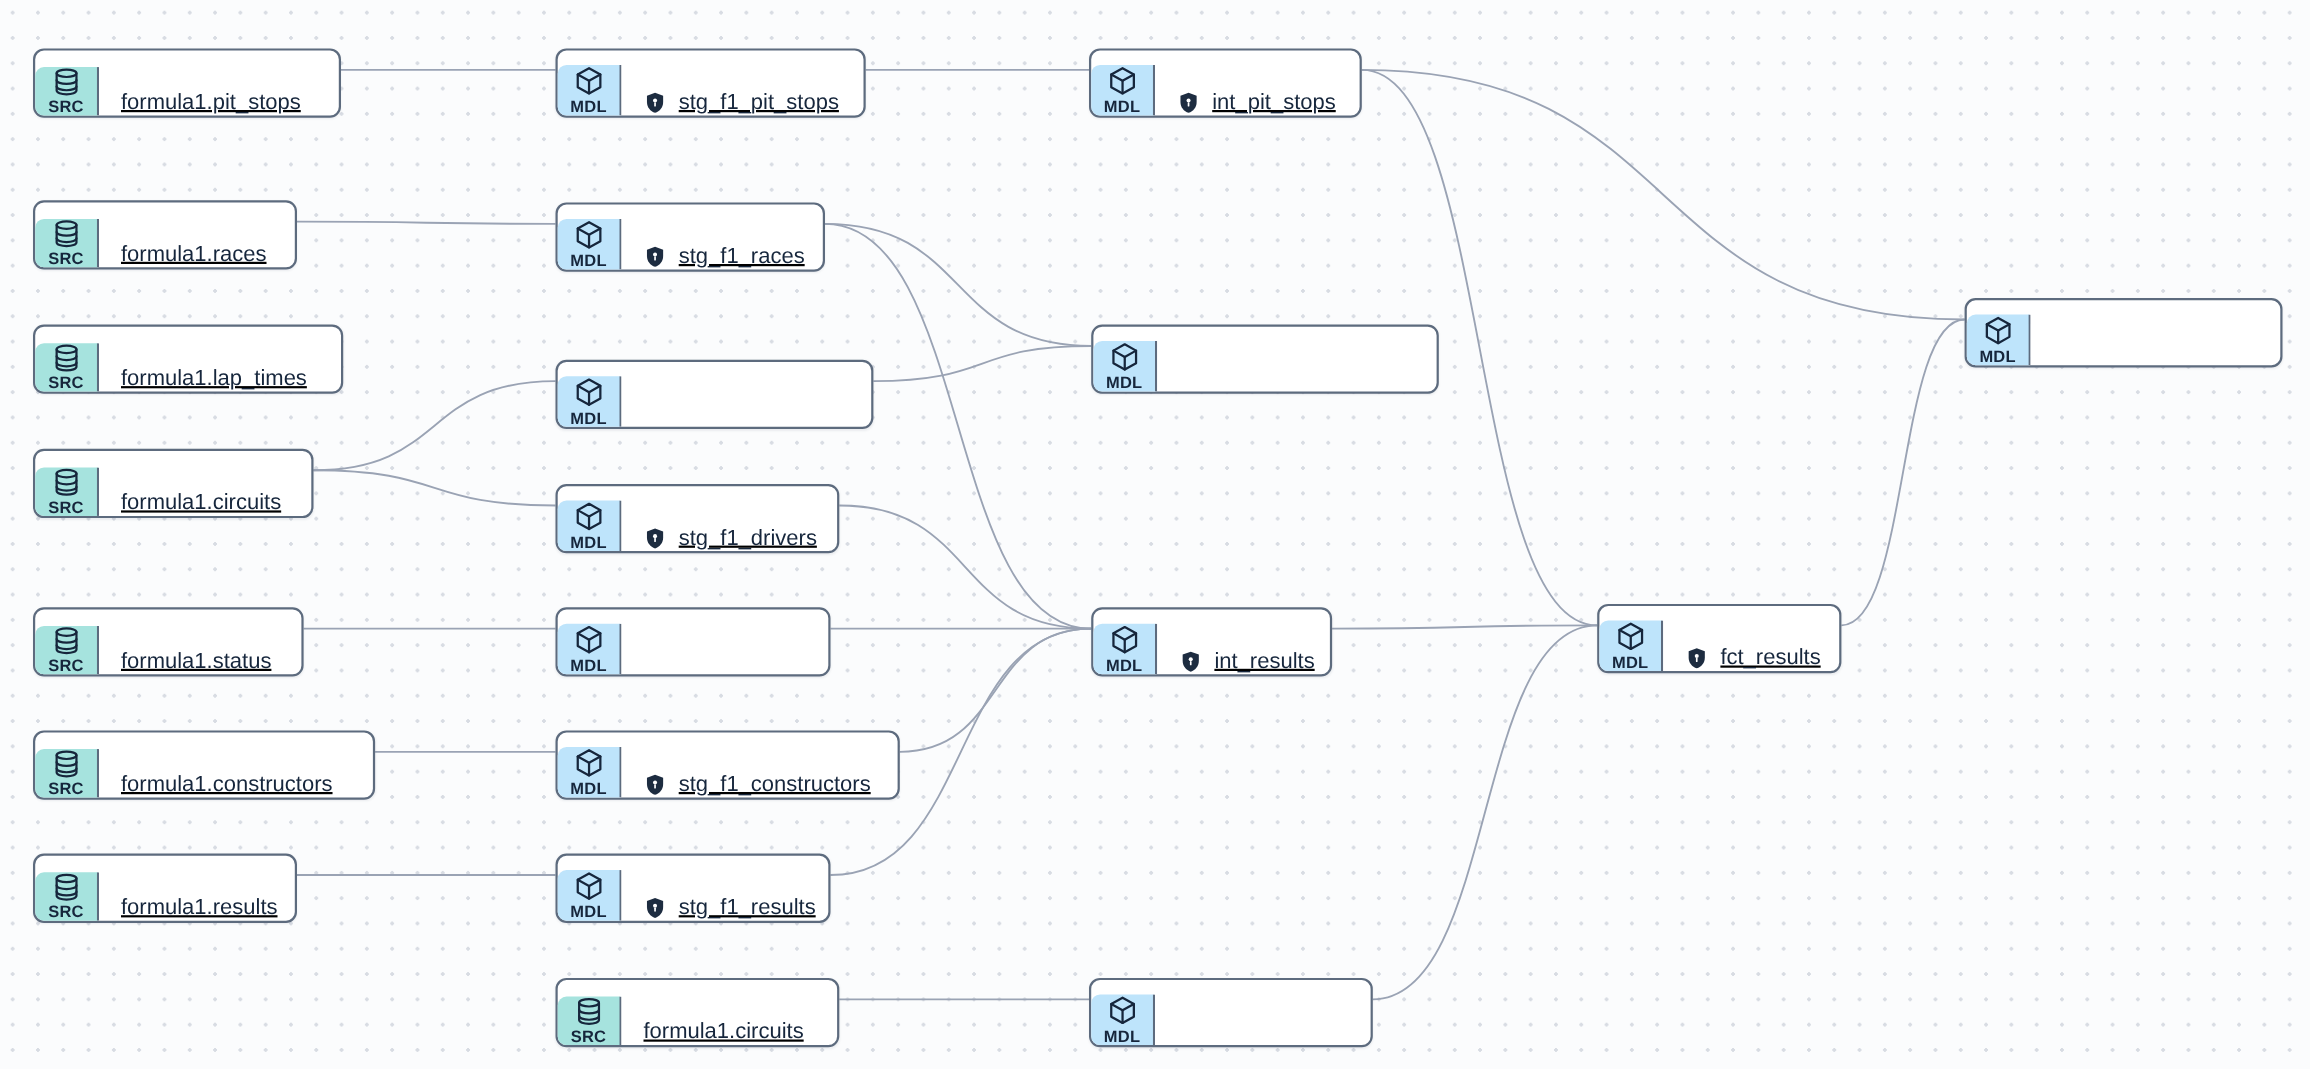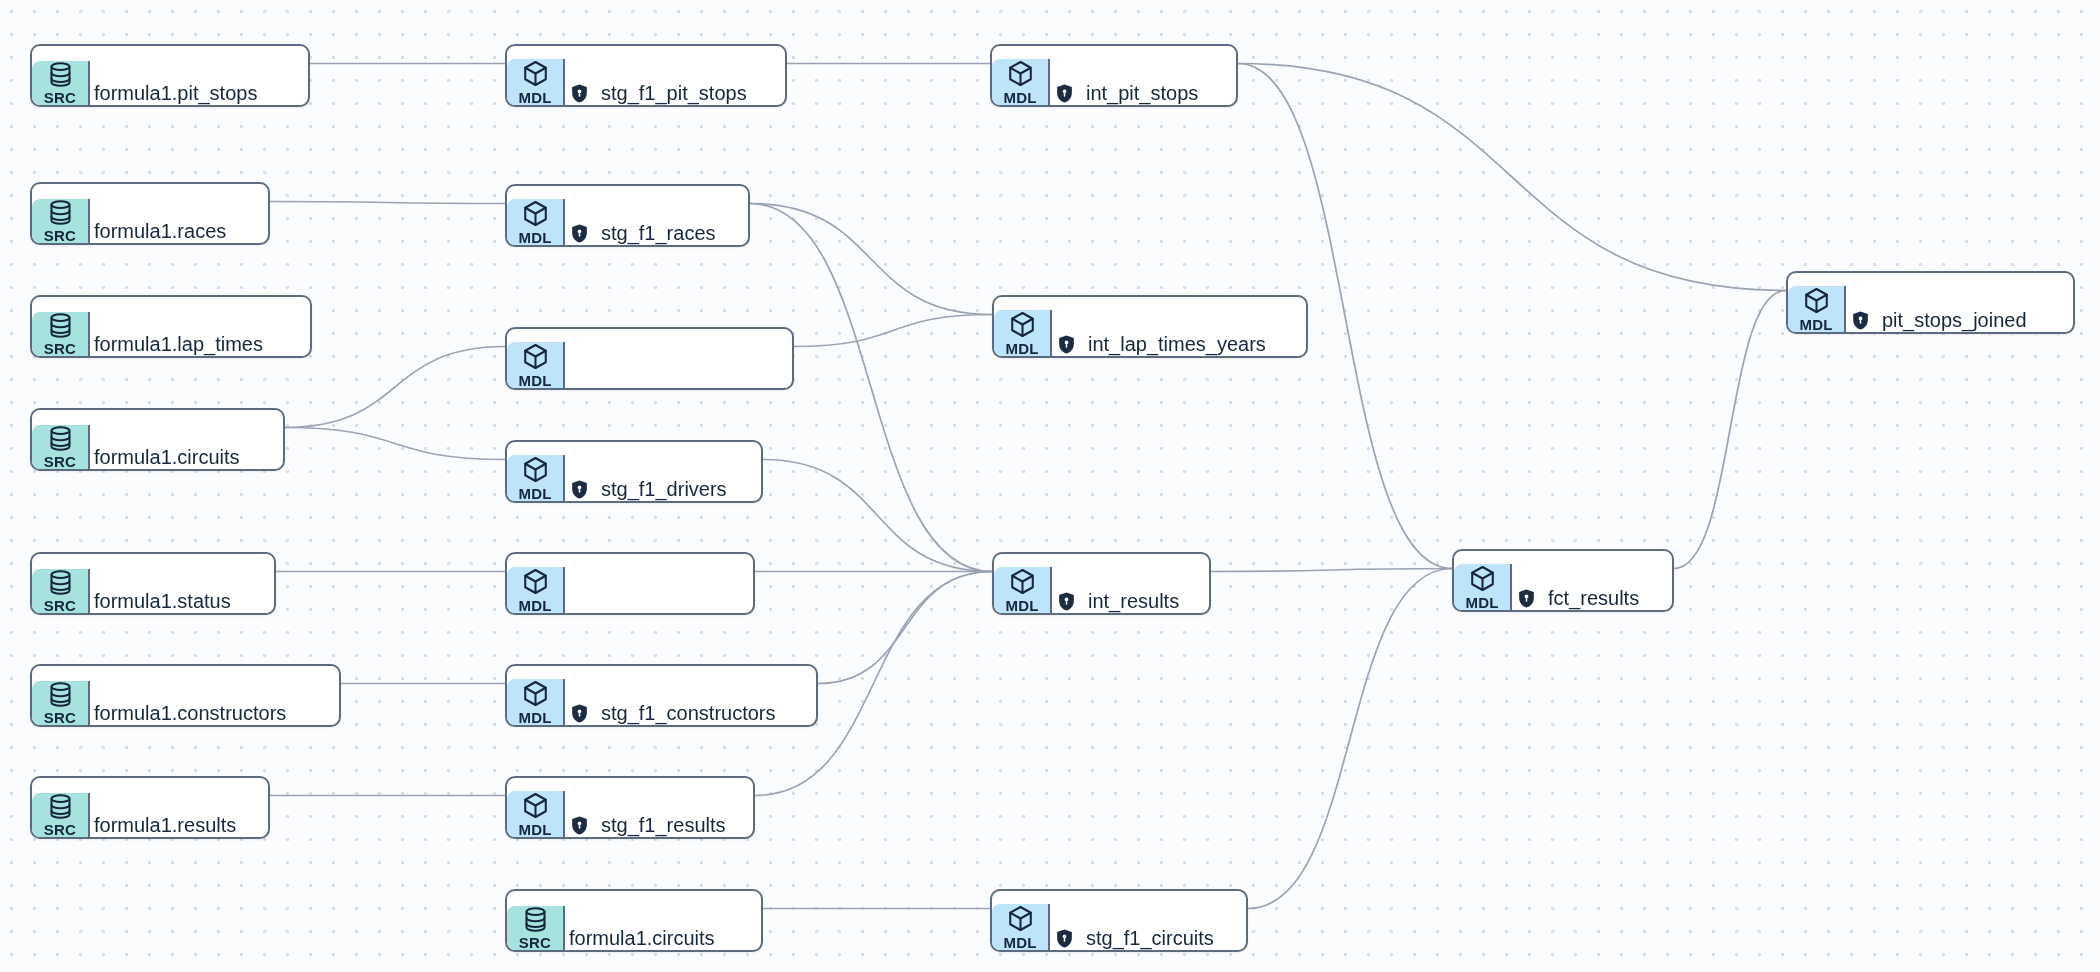--- a/index.html
+++ b/index.html
@@ -29,21 +29,21 @@
     border-radius:8px 0 0 8px;
     display:flex;flex-direction:column;align-items:center;justify-content:center;
     color:var(--text,#16263c);
   }
   .badge.src{background:var(--teal,#a6e3de);}
   .badge.mdl{background:var(--blue,#bee4fb);}
   .badge .badge-label{font-size:15px;font-weight:600;line-height:1;margin-top:2px;letter-spacing:.2px;}
   .badge svg{display:block;}
   .body{
     display:flex;align-items:center;gap:11px;
-    padding:0 22px 0 4px;white-space:nowrap;
+    padding:0 22px 0 20px;white-space:nowrap;text-decoration:underline;
   }
   .name{font-size:20px;font-weight:500;color:var(--text,#16263c);}
   .shield{display:flex;align-items:center;}
 </style>
 </head>
 <body>
 
 <svg id="edge-layer" xmlns="http://www.w3.org/2000/svg" viewBox="0 0 2100 972">
     <path d="M 310 63.5 C 417.25 63.5, 397.75 63.5, 505 63.5"></path>
     <path d="M 270 201.5 C 399.25 201.5, 375.75 203.5, 505 203.5"></path>
@@ -334,30 +334,20 @@
       <div class="badge mdl">
         <span>
           <svg viewBox="0 0 24 24" width="29" height="29" fill="none" stroke="#16263c" stroke-width="1.7" stroke-linecap="round" stroke-linejoin="round">
             <path d="M12 2.5 L20.5 7.25 V16.75 L12 21.5 L3.5 16.75 V7.25 Z"></path>
             <path d="M3.5 7.25 L12 12 L20.5 7.25"></path>
             <path d="M12 12 V21.5"></path>
           </svg>
         </span>
         <span class="badge-label">MDL</span>
       </div>
-      <div class="body">
-        <span class="shield">
-          <svg viewBox="0 0 24 24" width="21" height="21">
-            <path fill="#1d2c40" d="M12 1.6 L20.4 4.7 V11 C20.4 16.7 16.9 20.5 12 22.4 C7.1 20.5 3.6 16.7 3.6 11 V4.7 Z"></path>
-            <circle cx="12" cy="9.6" r="2.1" fill="#fff"></circle>
-            <rect x="11.12" y="11.4" width="1.76" height="4.4" rx="0.88" fill="#fff"></rect>
-          </svg>
-        </span>
-        <span class="name">stg_f1_circuits</span>
-      </div>
     </div>
     <div class="node" style="left: 990px; top: 32px; width: 248px; height: 63px;">
       <div class="badge mdl">
         <span>
           <svg viewBox="0 0 24 24" width="29" height="29" fill="none" stroke="#16263c" stroke-width="1.7" stroke-linecap="round" stroke-linejoin="round">
             <path d="M12 2.5 L20.5 7.25 V16.75 L12 21.5 L3.5 16.75 V7.25 Z"></path>
             <path d="M3.5 7.25 L12 12 L20.5 7.25"></path>
             <path d="M12 12 V21.5"></path>
           </svg>
         </span>
@@ -378,30 +368,20 @@
       <div class="badge mdl">
         <span>
           <svg viewBox="0 0 24 24" width="29" height="29" fill="none" stroke="#16263c" stroke-width="1.7" stroke-linecap="round" stroke-linejoin="round">
             <path d="M12 2.5 L20.5 7.25 V16.75 L12 21.5 L3.5 16.75 V7.25 Z"></path>
             <path d="M3.5 7.25 L12 12 L20.5 7.25"></path>
             <path d="M12 12 V21.5"></path>
           </svg>
         </span>
         <span class="badge-label">MDL</span>
       </div>
-      <div class="body">
-        <span class="shield">
-          <svg viewBox="0 0 24 24" width="21" height="21">
-            <path fill="#1d2c40" d="M12 1.6 L20.4 4.7 V11 C20.4 16.7 16.9 20.5 12 22.4 C7.1 20.5 3.6 16.7 3.6 11 V4.7 Z"></path>
-            <circle cx="12" cy="9.6" r="2.1" fill="#fff"></circle>
-            <rect x="11.12" y="11.4" width="1.76" height="4.4" rx="0.88" fill="#fff"></rect>
-          </svg>
-        </span>
-        <span class="name">int_lap_times_years</span>
-      </div>
     </div>
     <div class="node" style="left: 992px; top: 540px; width: 219px; height: 63px;">
       <div class="badge mdl">
         <span>
           <svg viewBox="0 0 24 24" width="29" height="29" fill="none" stroke="#16263c" stroke-width="1.7" stroke-linecap="round" stroke-linejoin="round">
             <path d="M12 2.5 L20.5 7.25 V16.75 L12 21.5 L3.5 16.75 V7.25 Z"></path>
             <path d="M3.5 7.25 L12 12 L20.5 7.25"></path>
             <path d="M12 12 V21.5"></path>
           </svg>
         </span>
@@ -443,25 +423,15 @@
     <div class="node" style="left: 1786px; top: 259px; width: 289px; height: 63px;">
       <div class="badge mdl">
         <span>
           <svg viewBox="0 0 24 24" width="29" height="29" fill="none" stroke="#16263c" stroke-width="1.7" stroke-linecap="round" stroke-linejoin="round">
             <path d="M12 2.5 L20.5 7.25 V16.75 L12 21.5 L3.5 16.75 V7.25 Z"></path>
             <path d="M3.5 7.25 L12 12 L20.5 7.25"></path>
             <path d="M12 12 V21.5"></path>
           </svg>
         </span>
         <span class="badge-label">MDL</span>
-      </div>
-      <div class="body">
-        <span class="shield">
-          <svg viewBox="0 0 24 24" width="21" height="21">
-            <path fill="#1d2c40" d="M12 1.6 L20.4 4.7 V11 C20.4 16.7 16.9 20.5 12 22.4 C7.1 20.5 3.6 16.7 3.6 11 V4.7 Z"></path>
-            <circle cx="12" cy="9.6" r="2.1" fill="#fff"></circle>
-            <rect x="11.12" y="11.4" width="1.76" height="4.4" rx="0.88" fill="#fff"></rect>
-          </svg>
-        </span>
-        <span class="name">pit_stops_joined</span>
       </div>
     </div>
   </div>
 
 </body></html>

